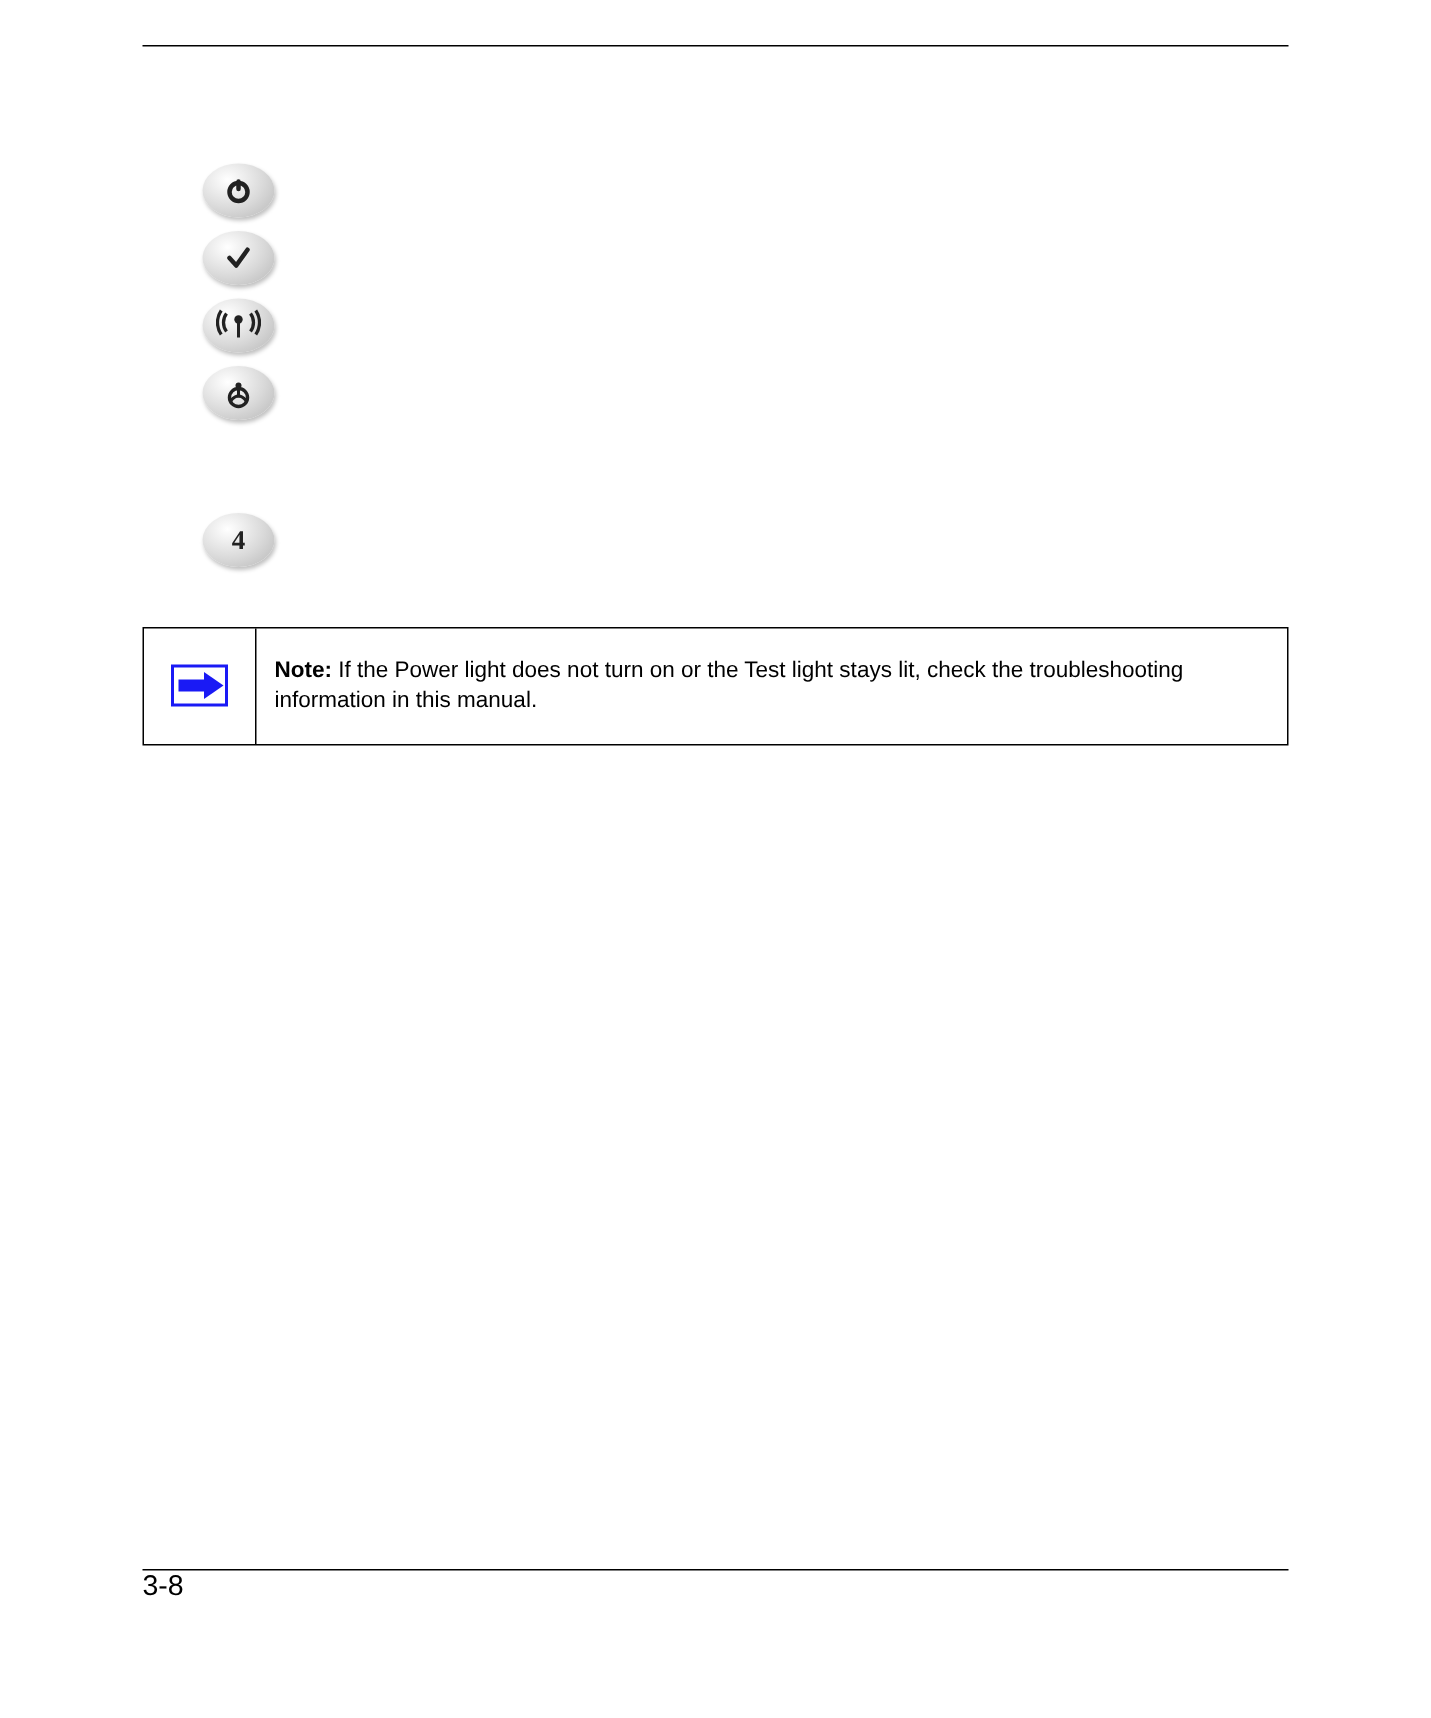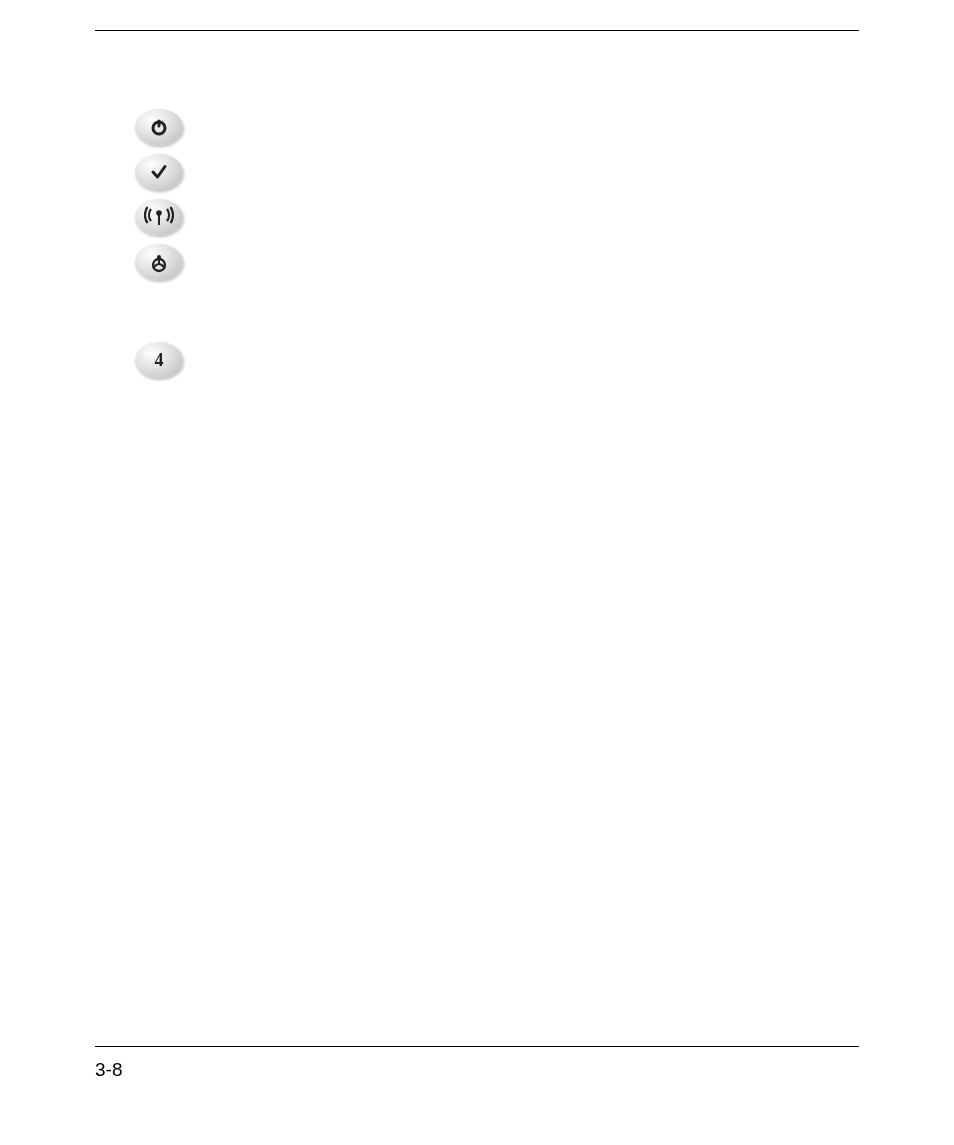--- a/index.html
+++ b/index.html
@@ -26,21 +26,21 @@
     border-top: 1.5px solid #000;
     width: 100%;
     position: absolute;
     left: 95px;
     right: 95px;
     width: calc(100% - 190px);
     bottom: 98px;
   }
   .footer {
     position: absolute;
-    bottom: 64px;
+    bottom: 76px;
     left: 95px;
     right: 95px;
     display: flex;
     justify-content: space-between;
     font-family: Arial, Helvetica, sans-serif;
     font-size: 19px;
   }
   .content {
     margin-top: 78px;
   }
@@ -157,20 +157,33 @@
 
     <div class="para" data-bind="paragraph_spacer"></div>
 
     <div class="led-row" style="margin-top:62px;">
       <div class="led-badge sym" style="font-size:18px; font-family:'Times New Roman',serif;">
           <span data-bind="leds.4.label">4</span>
         </div>
       <span class="hidden-text" data-bind="leds.4.desc">LAN port LED</span>
     </div>
 
+    <div class="note-box">
+      <div class="note-left">
+        <svg class="arrow-icon" viewBox="0 0 40 30">
+          <rect x="1" y="1" width="38" height="28" fill="#1a1af5" stroke="#1a1af5" stroke-width="0"></rect>
+          <rect x="3" y="3" width="34" height="24" fill="#fff"></rect>
+          <rect x="6" y="11" width="17" height="8" fill="#1a1af5"></rect>
+          <polygon points="23,6 36,15 23,24" fill="#1a1af5"></polygon>
+        </svg>
+      </div>
+      <div class="note-body">
+        <b data-bind="note.strong">Note:</b><span data-bind="note.body"> If the Power light does not turn on or the Test light stays lit, check the troubleshooting information in this manual.</span>
+      </div>
+    </div>
 
   </div>
 
   <div class="footer-rule"></div>
   <div class="footer">
     <span data-bind="footer.page">3-8</span>
   </div>
 </div>
 
 </body></html>

